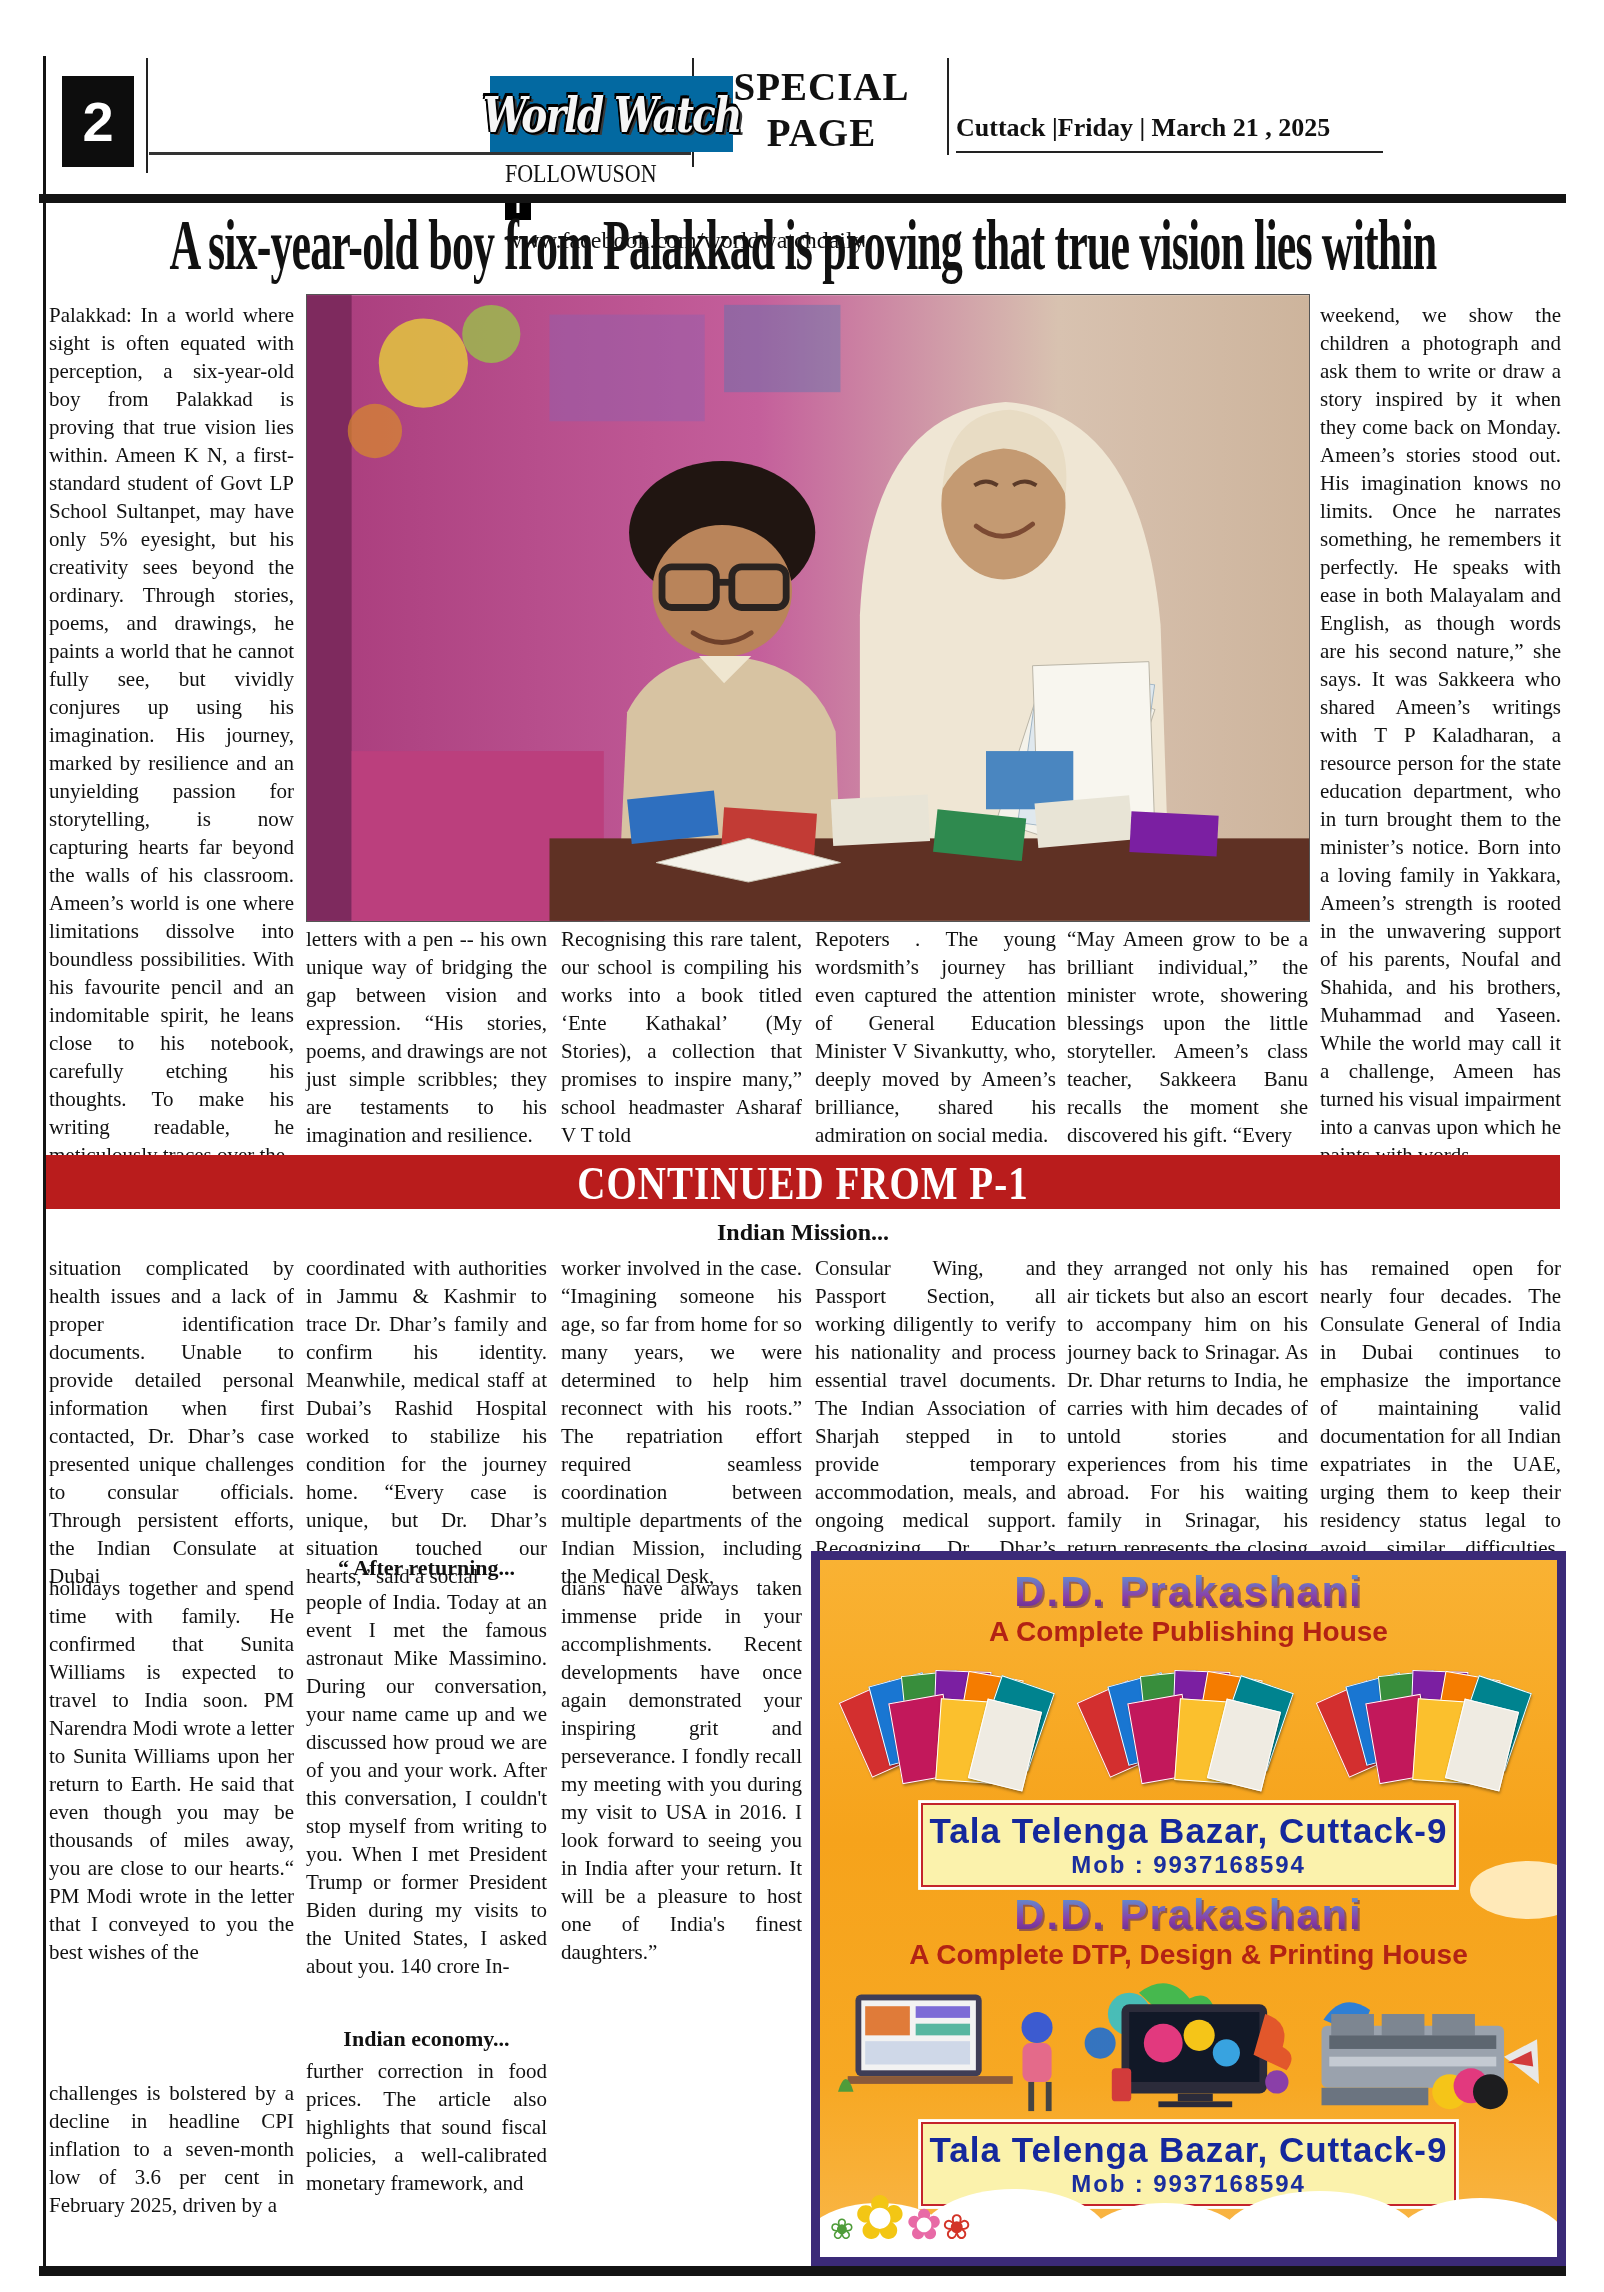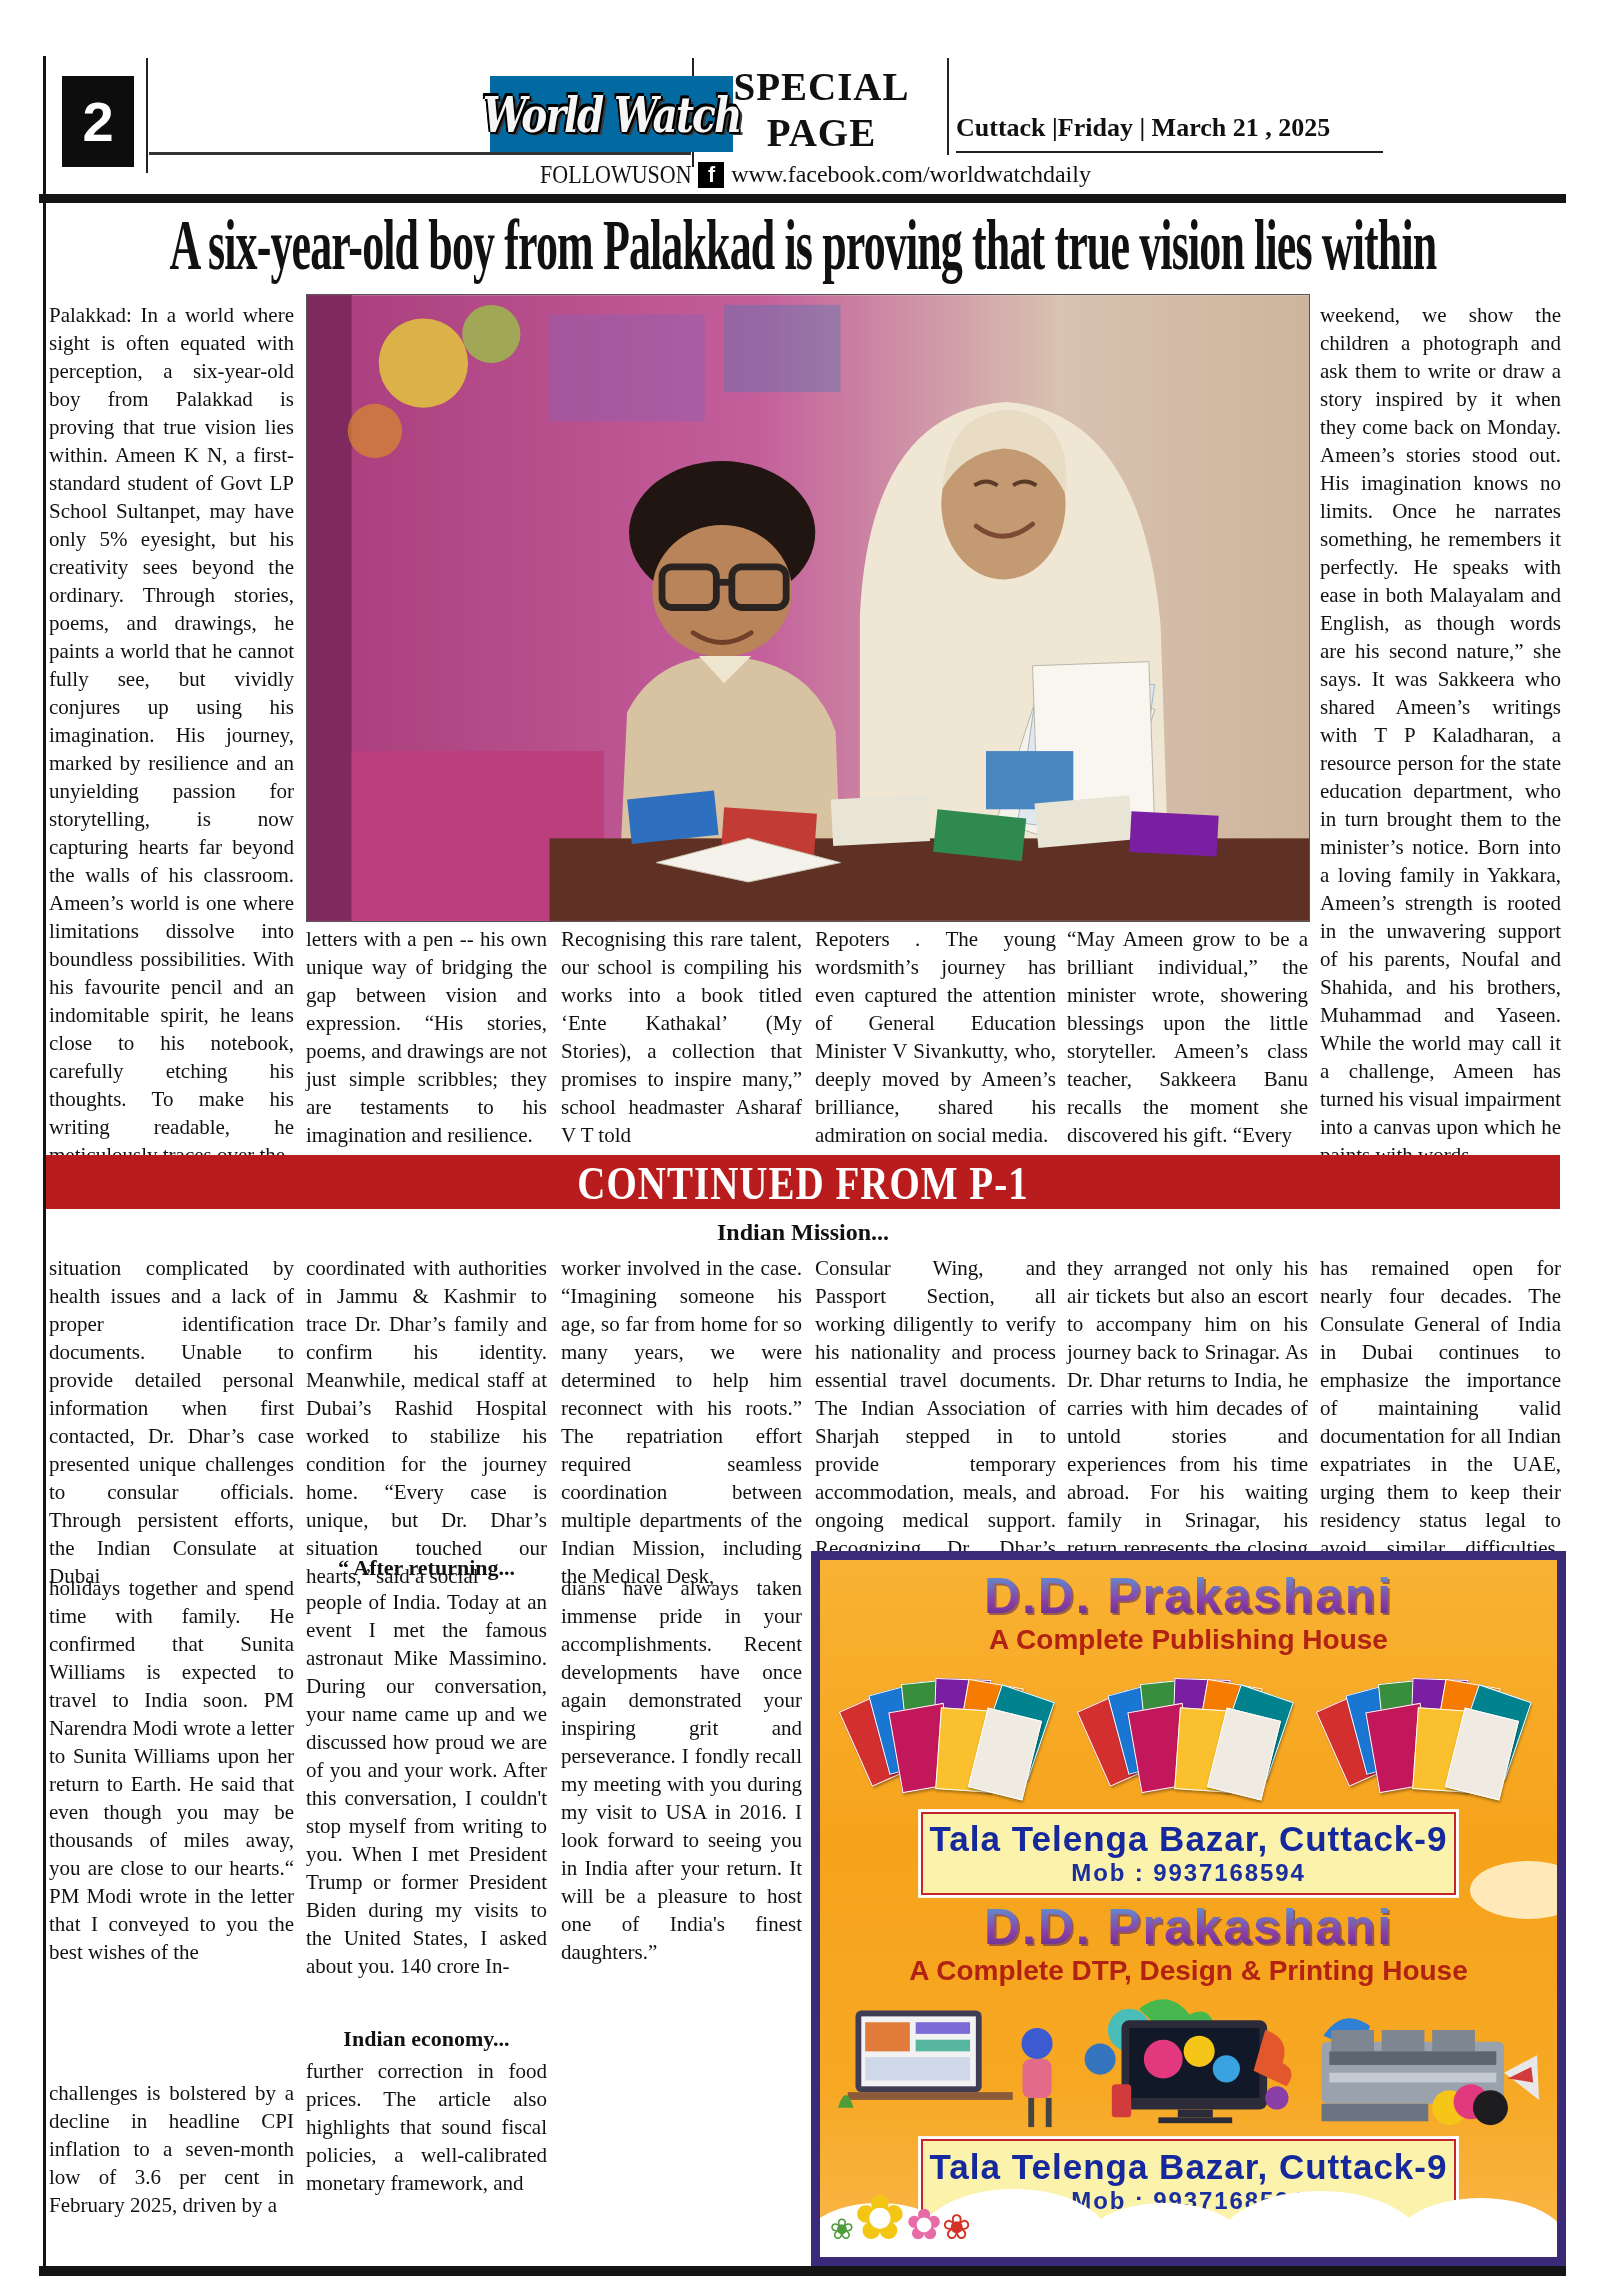--- a/index.html
+++ b/index.html
@@ -18,22 +18,22 @@
   .masthead{position:absolute;left:490px;top:76px;width:243px;height:76px;background:#0369a1;
             display:flex;align-items:center;justify-content:center;}
   .masthead span{font-family:"DejaVu Serif",serif;font-style:italic;font-weight:bold;font-size:39px;
             color:#f5f5f5;letter-spacing:-1.9px;white-space:nowrap;transform:scaleY(1.25);
             text-shadow:-1.9px 0 #000,1.9px 0 #000,0 -1.9px #000,0 1.9px #000,-1.9px -1.9px #000,1.9px 1.9px #000,3.9px 2.9px 0 #3a3a3a;}
   .special{position:absolute;left:701px;top:64px;width:241px;text-align:center;font-weight:bold;
            font-size:39px;line-height:1.18;letter-spacing:1px;}
   .dateline{position:absolute;left:956px;top:113px;width:427px;font-size:26px;font-weight:bold;
             border-bottom:2.9px solid #222;padding-bottom:7.8px;white-space:nowrap;}
   .logo-underline{position:absolute;left:149px;top:152px;width:542px;height:2.9px;background:#333;}
-  .followbar{position:absolute;left:505px;top:161px;width:621px;display:flex;align-items:flex-end;
-             justify-content:center;gap:6.8px;}
+  .followbar{position:absolute;left:505px;top:161px;width:621px;display:flex;align-items:flex-start;
+             justify-content:center;gap:6.8px;flex-direction:column;}
   .followbar .follow-label{font-size:22px;letter-spacing:0px;font-weight:500;transform:scaleY(1.15);}
   .fb{width:26px;height:26px;background:#000;color:#fff;display:flex;align-items:center;justify-content:center;
       font-family:"Liberation Sans",sans-serif;font-weight:bold;font-size:21.3px;}
   .followbar .fb-url{font-size:24px;}
   .toprule{position:absolute;left:39px;top:194px;width:1527px;height:8.7px;background:#141414;}
 
   
   .headline{position:absolute;left:46px;top:204px;width:1514px;height:91px;text-align:center;}
   .headline span{display:inline-block;font-weight:bold;font-size:50px;letter-spacing:-1px;white-space:nowrap;
                  transform:scale(0.88,1.42);transform-origin:center top;}
@@ -53,21 +53,21 @@
           display:flex;align-items:center;justify-content:center;}
   .banner span{color:#fff;font-weight:bold;font-size:39px;letter-spacing:1px;transform:scaleY(1.2);}
   .mission-sub{position:absolute;left:46px;top:1219px;width:1514px;text-align:center;
                font-weight:bold;font-size:24px;}
 
   
   .ad{position:absolute;left:811px;top:1551px;width:755px;height:715px;box-sizing:border-box;
       border:9.7px solid #3b2a78;background:linear-gradient(180deg,#f9b233 0%,#f6a31b 40%,#f7a823 75%,#f9b74a 100%);
       overflow:hidden;font-family:"Liberation Sans",sans-serif;}
   .ad-title{text-align:center;margin-top:9.7px;line-height:1.05;}
-  .ad-title span{display:inline-block;font-size:50px;font-weight:bold;letter-spacing:1.9px;color:#7b3fa0;
+  .ad-title span{display:inline-block;font-size:42px;font-weight:bold;letter-spacing:1.9px;color:#7b3fa0;
       background:linear-gradient(180deg,#57a0d8 0%,#8a3fa8 60%,#5e2a85 100%);
       -webkit-background-clip:text;background-clip:text;-webkit-text-fill-color:transparent;
       filter:drop-shadow(2.9px 2.9px 0 rgba(74,30,95,0.55));}
   .ad-sub{text-align:center;font-size:28px;font-weight:bold;color:#b22214;margin-top:1.9px;}
   .fanrow{display:flex;justify-content:space-between;padding:7.8px 25px 0 25px;height:142px;}
   .fan{position:relative;width:210px;height:134px;}
   .fan i{position:absolute;width:54px;height:80px;border:1.9px solid #fff;box-shadow:1px 1.9px 2.9px rgba(0,0,0,.35);}
   .fan i:nth-child(1){left:7.8px;top:33px;background:#d32f2f;transform:rotate(-24deg);}
   .fan i:nth-child(2){left:33px;top:23px;background:#1976d2;transform:rotate(-15deg);}
   .fan i:nth-child(3){left:60px;top:17.5px;background:#388e3c;transform:rotate(-6deg);}

